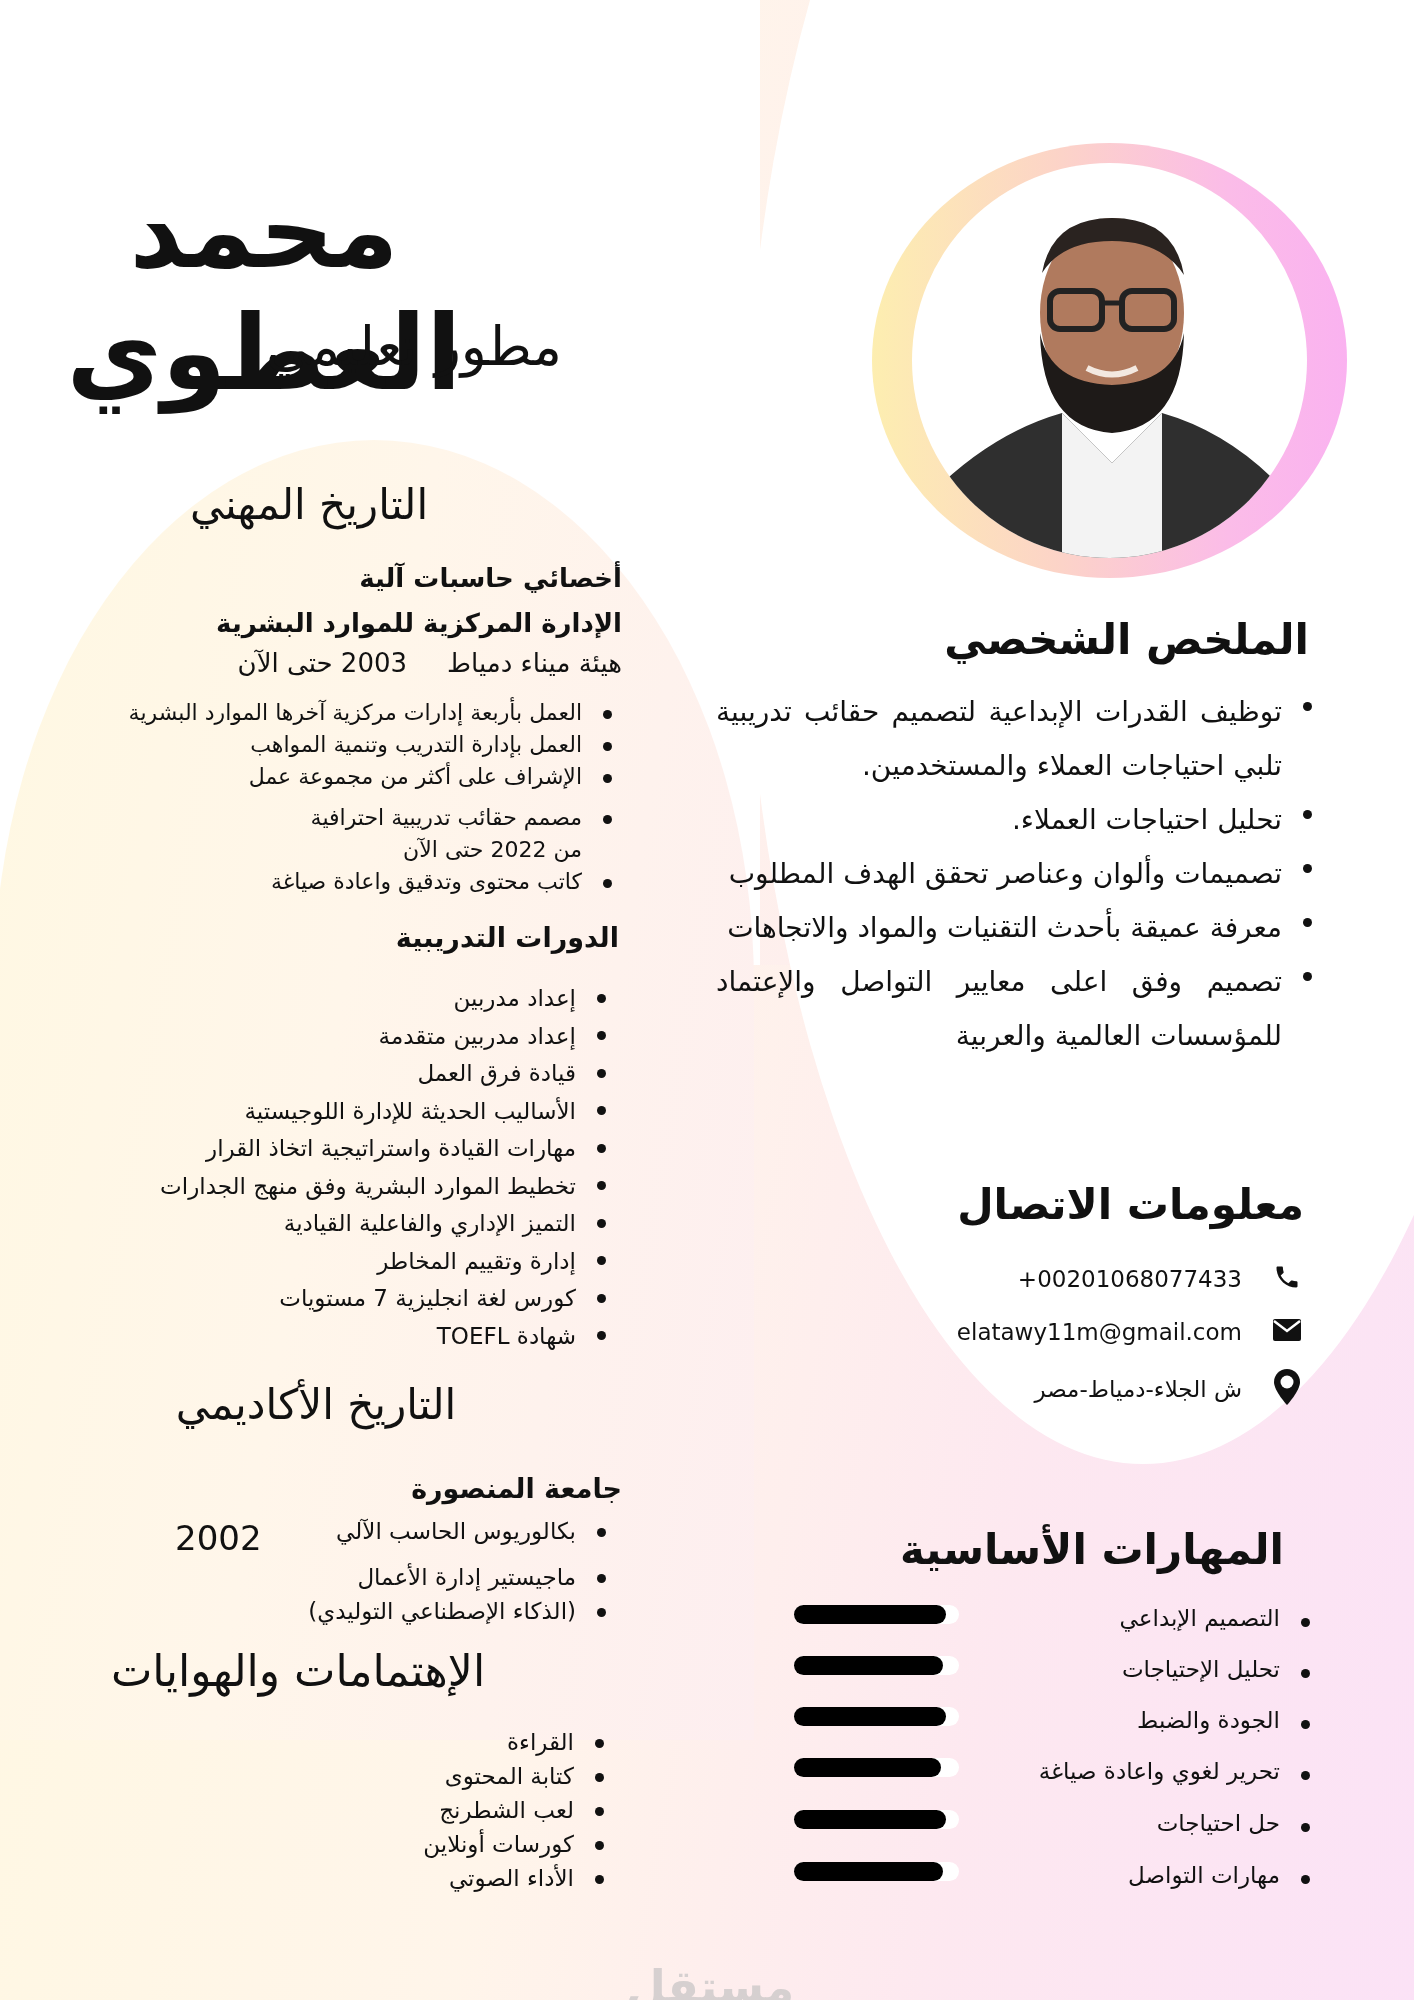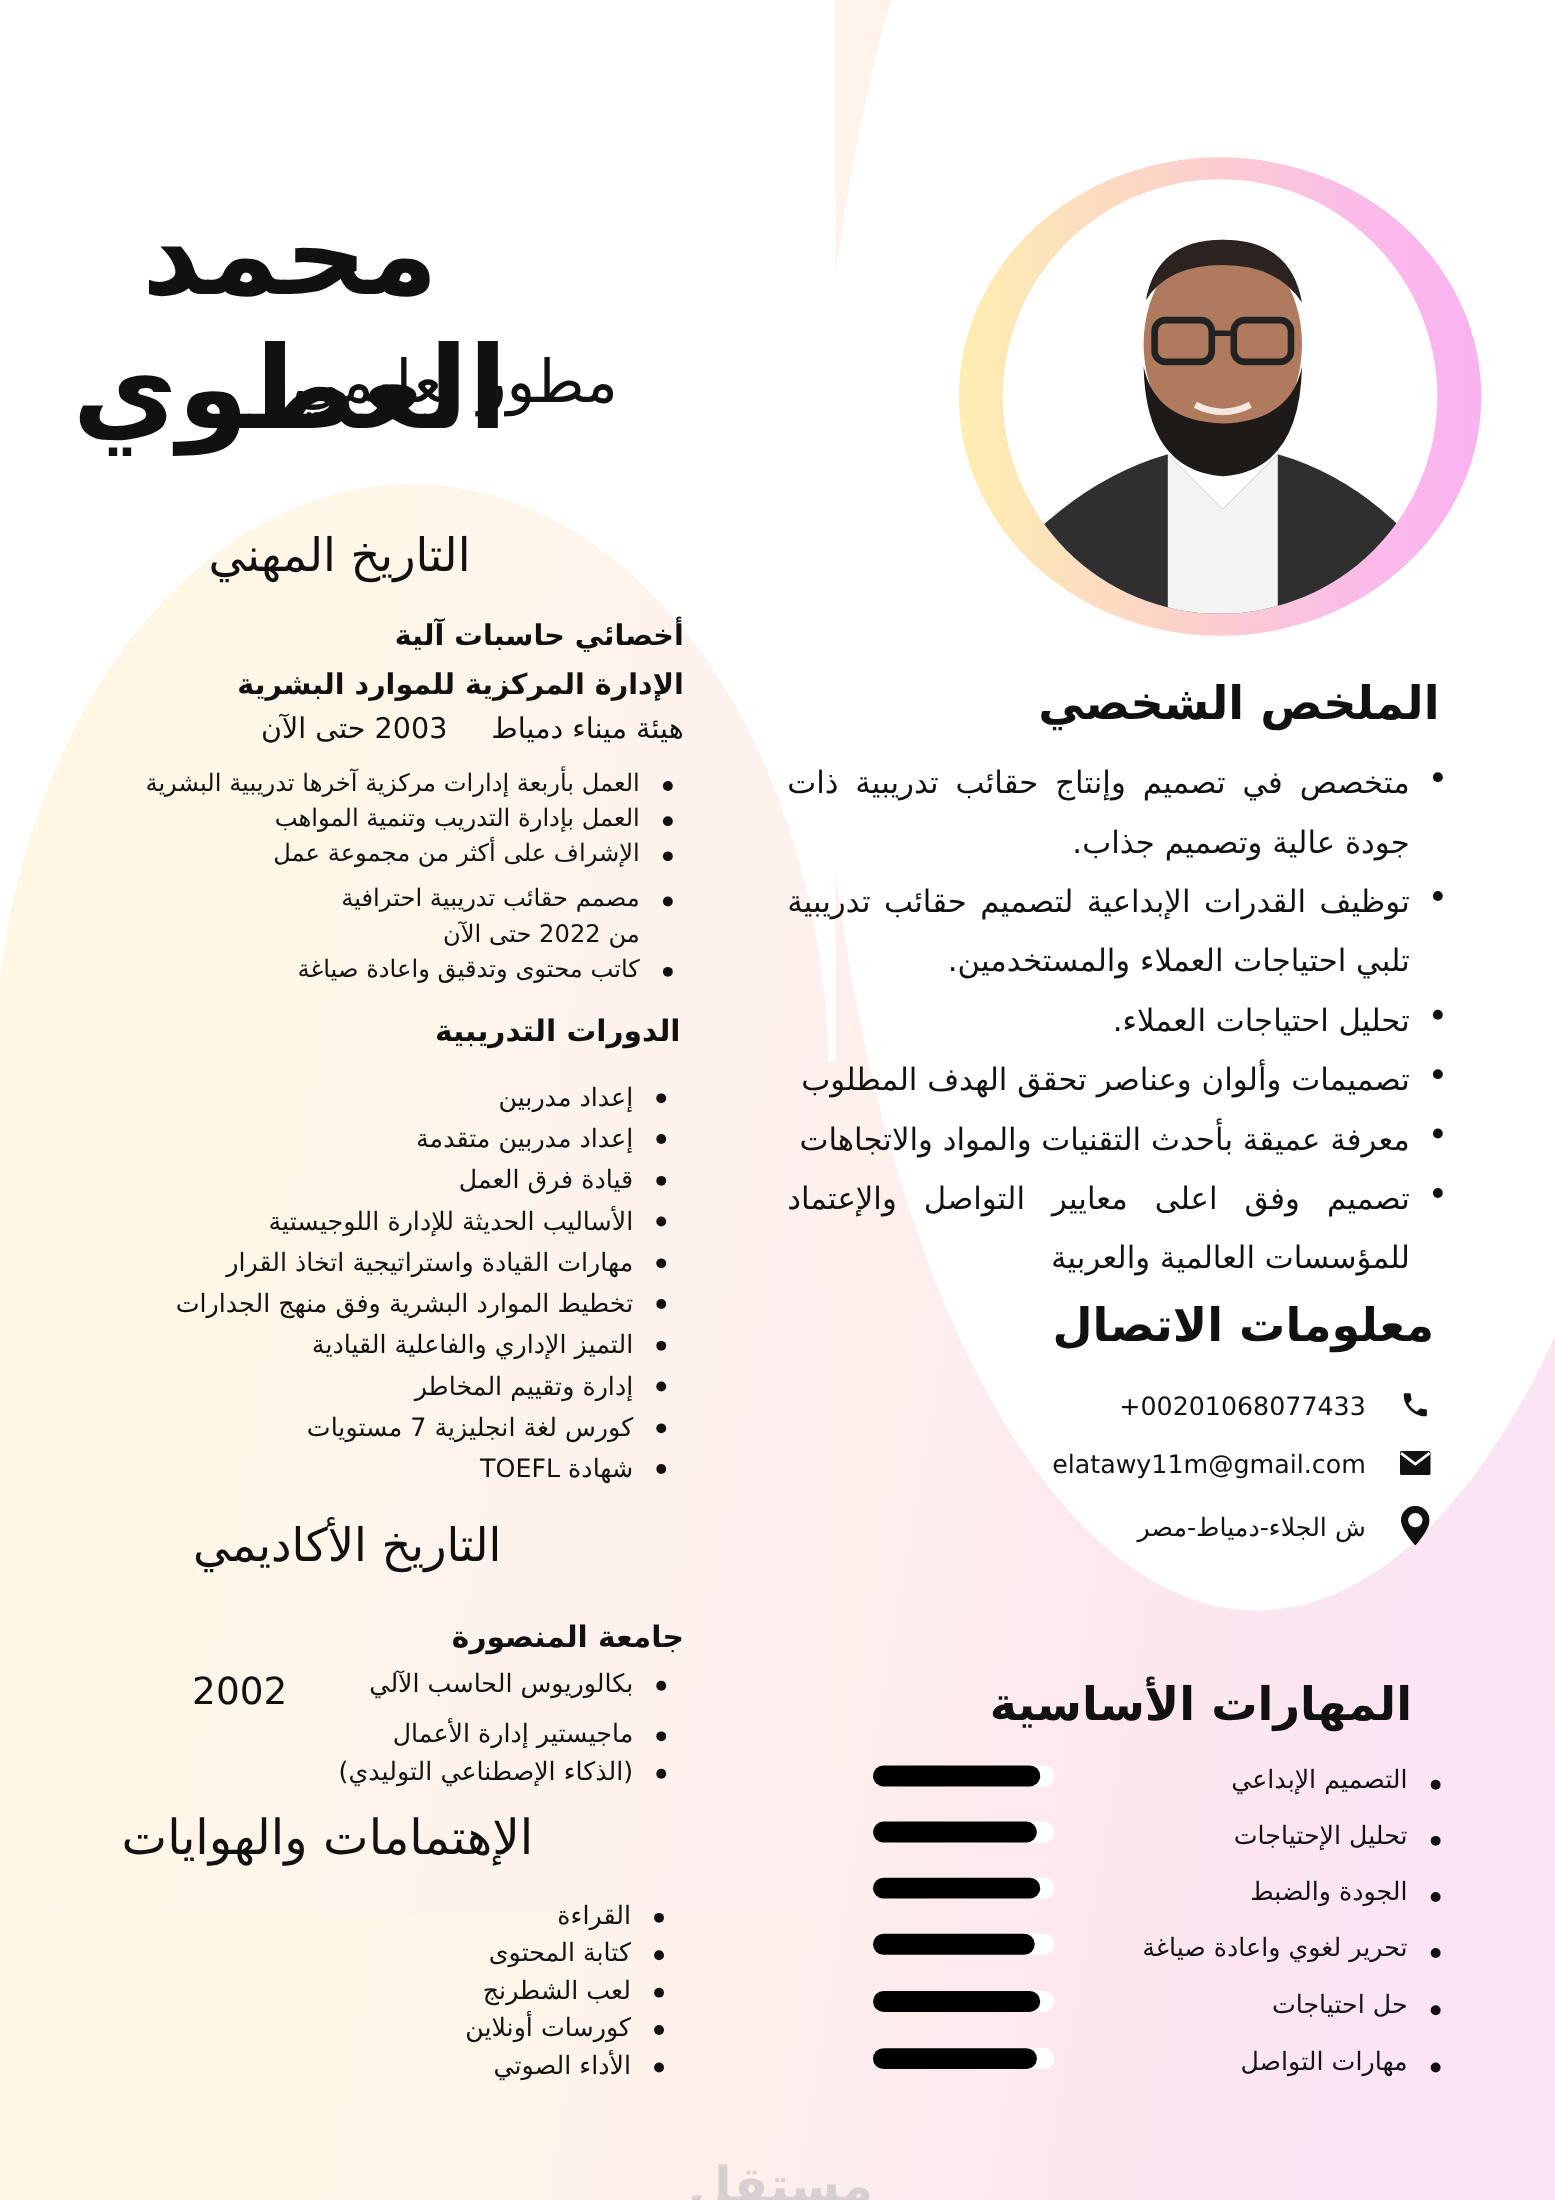--- a/index.html
+++ b/index.html
@@ -139,21 +139,21 @@
 <div class="abs h-section career-title">التاريخ المهني</div>
 <div class="abs career-head">
   <div>أخصائي حاسبات آلية</div>
   <div>الإدارة المركزية للموارد البشرية</div>
 </div>
 <div class="abs career-org">
   <span>هيئة ميناء دمياط</span>
   <span>2003  حتى الآن</span>
 </div>
 <ul class="abs bul career-list">
-  <li>العمل بأربعة إدارات مركزية آخرها تدريبية البشرية</li>
+  <li>العمل بأربعة إدارات مركزية آخرها الموارد البشرية</li>
   <li>العمل بإدارة  التدريب وتنمية المواهب</li>
   <li>الإشراف على أكثر من مجموعة عمل</li>
   <li class="extra"><span>مصمم حقائب تدريبية احترافية</span><br><span>من 2022 حتى الآن</span></li>
   <li>كاتب محتوى وتدقيق واعادة صياغة</li>
 </ul>
 
 <div class="abs courses-title">الدورات التدريبية</div>
 <ul class="abs bul courses-list">
   <li>إعداد مدربين</li>
   <li>إعداد مدربين متقدمة</li>
@@ -180,21 +180,20 @@
 <ul class="abs bul hobbies-list">
   <li>القراءة</li>
   <li>كتابة المحتوى</li>
   <li>لعب الشطرنج</li>
   <li>كورسات أونلاين</li>
   <li>الأداء الصوتي</li>
 </ul>
 
 <div class="abs summary-title">الملخص الشخصي</div>
 <ul class="abs bul summary-list">
-  <li>متخصص في تصميم وإنتاج حقائب تدريبية ذات جودة عالية وتصميم جذاب.</li>
   <li>توظيف القدرات الإبداعية لتصميم حقائب تدريبية تلبي احتياجات العملاء والمستخدمين.</li>
   <li>تحليل احتياجات العملاء.</li>
   <li>تصميمات وألوان وعناصر تحقق الهدف المطلوب</li>
   <li>معرفة عميقة بأحدث التقنيات والمواد والاتجاهات</li>
   <li>تصميم وفق اعلى معايير التواصل والإعتماد للمؤسسات العالمية والعربية</li>
 </ul>
 
 <div class="abs contact-title">معلومات الاتصال</div>
 <div class="abs contact-row" style="top:1262px;">
   <span class="icon">

